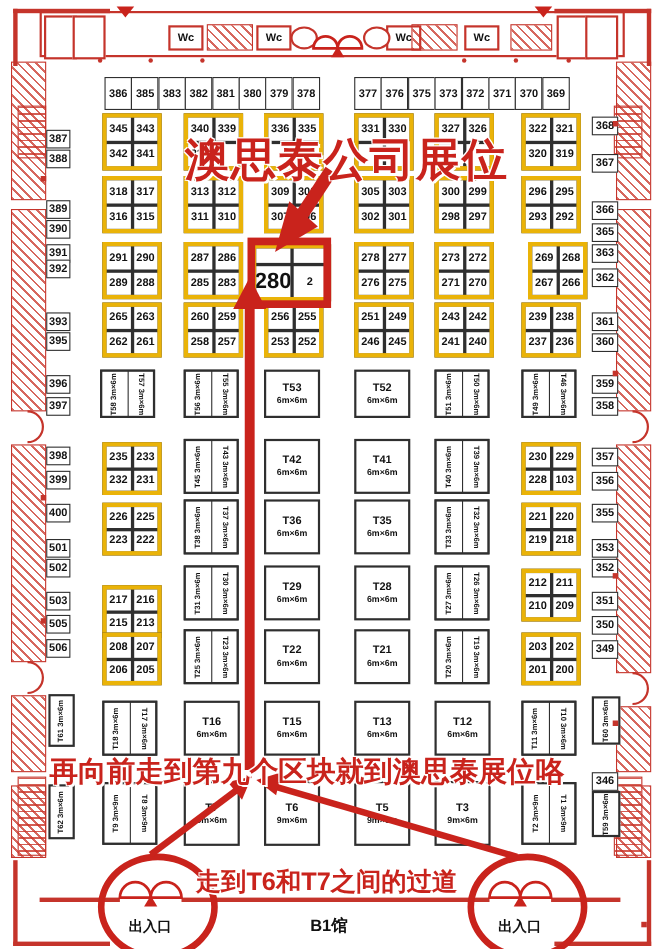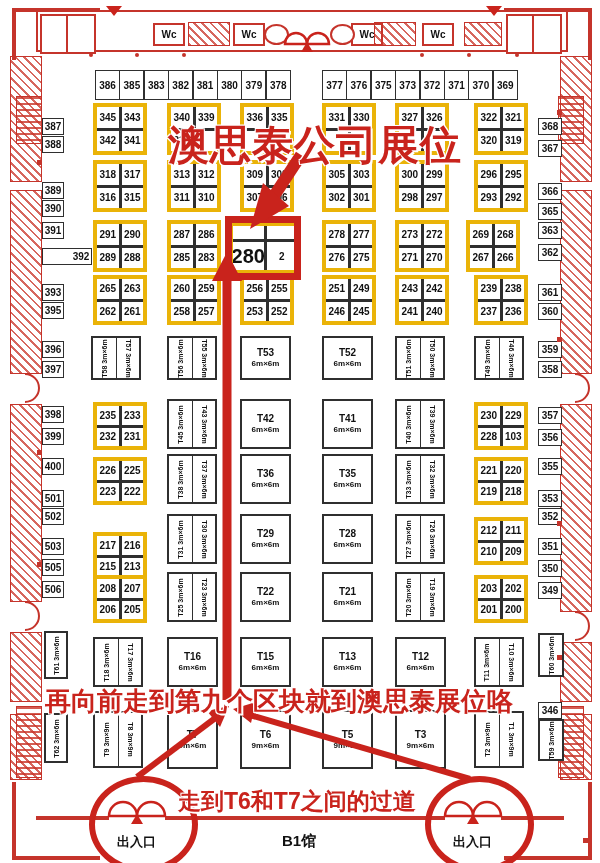--- a/index.html
+++ b/index.html
@@ -120,34 +120,34 @@
       <div class="sbooth" style="left: 395.2px; top: 70px; width: 23px; height: 28px;">373</div>
       <div class="sbooth" style="left: 419.6px; top: 70px; width: 23px; height: 28px;">372</div>
       <div class="sbooth" style="left: 444px; top: 70px; width: 23px; height: 28px;">371</div>
       <div class="sbooth" style="left: 468.4px; top: 70px; width: 23px; height: 28px;">370</div>
       <div class="sbooth" style="left: 492.8px; top: 70px; width: 23px; height: 28px;">369</div>
       <div class="sbooth" style="left: 42px; top: 118px; width: 20px; height: 15px;">387</div>
       <div class="sbooth" style="left: 42px; top: 136px; width: 20px; height: 15px;">388</div>
       <div class="sbooth" style="left: 42px; top: 182px; width: 20px; height: 15px;">389</div>
       <div class="sbooth" style="left: 42px; top: 200px; width: 20px; height: 15px;">390</div>
       <div class="sbooth" style="left: 42px; top: 222px; width: 20px; height: 15px;">391</div>
-      <div class="sbooth" style="left: 42px; top: 248px; width: 20px; height: 15px; padding-left: 28px;">392</div>
+      <div class="sbooth" style="left: 42px; top: 236px; width: 20px; height: 15px;">392</div>
       <div class="sbooth" style="left: 42px; top: 284px; width: 20px; height: 15px;">393</div>
       <div class="sbooth" style="left: 42px; top: 302px; width: 20px; height: 15px;">395</div>
       <div class="sbooth" style="left: 42px; top: 341px; width: 20px; height: 15px;">396</div>
       <div class="sbooth" style="left: 42px; top: 361px; width: 20px; height: 15px;">397</div>
       <div class="sbooth" style="left: 42px; top: 406px; width: 20px; height: 15px;">398</div>
       <div class="sbooth" style="left: 42px; top: 428px; width: 20px; height: 15px;">399</div>
       <div class="sbooth" style="left: 42px; top: 458px; width: 20px; height: 15px;">400</div>
       <div class="sbooth" style="left: 42px; top: 490px; width: 20px; height: 15px;">501</div>
       <div class="sbooth" style="left: 42px; top: 508px; width: 20px; height: 15px;">502</div>
       <div class="sbooth" style="left: 42px; top: 538px; width: 20px; height: 15px;">503</div>
       <div class="sbooth" style="left: 42px; top: 559px; width: 20px; height: 15px;">505</div>
       <div class="sbooth" style="left: 42px; top: 581px; width: 20px; height: 15px;">506</div>
-      <div class="sbooth" style="left: 538px; top: 118px; width: 22px; height: 15px;">368</div>
+      <div class="sbooth" style="left: 538px; top: 106px; width: 22px; height: 15px;">368</div>
       <div class="sbooth" style="left: 538px; top: 140px; width: 22px; height: 15px;">367</div>
       <div class="sbooth" style="left: 538px; top: 183px; width: 22px; height: 15px;">366</div>
       <div class="sbooth" style="left: 538px; top: 203px; width: 22px; height: 15px;">365</div>
       <div class="sbooth" style="left: 538px; top: 222px; width: 22px; height: 15px;">363</div>
       <div class="sbooth" style="left: 538px; top: 244px; width: 22px; height: 15px;">362</div>
       <div class="sbooth" style="left: 538px; top: 284px; width: 22px; height: 15px;">361</div>
       <div class="sbooth" style="left: 538px; top: 303px; width: 22px; height: 15px;">360</div>
       <div class="sbooth" style="left: 538px; top: 341px; width: 22px; height: 15px;">359</div>
       <div class="sbooth" style="left: 538px; top: 361px; width: 22px; height: 15px;">358</div>
       <div class="sbooth" style="left: 538px; top: 407px; width: 22px; height: 15px;">357</div>
@@ -248,21 +248,21 @@
         <div class="ncell">277</div>
         <div class="ncell">276</div>
         <div class="ncell">275</div>
       </div>
       <div class="nblock" style="left: 395px; top: 220px; width: 46px; height: 44px;">
         <div class="ncell">273</div>
         <div class="ncell">272</div>
         <div class="ncell">271</div>
         <div class="ncell">270</div>
       </div>
-      <div class="nblock" style="left: 466px; top: 220px; width: 46px; height: 44px;">
+      <div class="nblock" style="left: 480px; top: 220px; width: 46px; height: 44px;">
         <div class="ncell">269</div>
         <div class="ncell">268</div>
         <div class="ncell">267</div>
         <div class="ncell">266</div>
       </div>
       <div class="nblock" style="left: 93px; top: 275px; width: 46px; height: 42px;">
         <div class="ncell">265</div>
         <div class="ncell">263</div>
         <div class="ncell">262</div>
         <div class="ncell">261</div>

